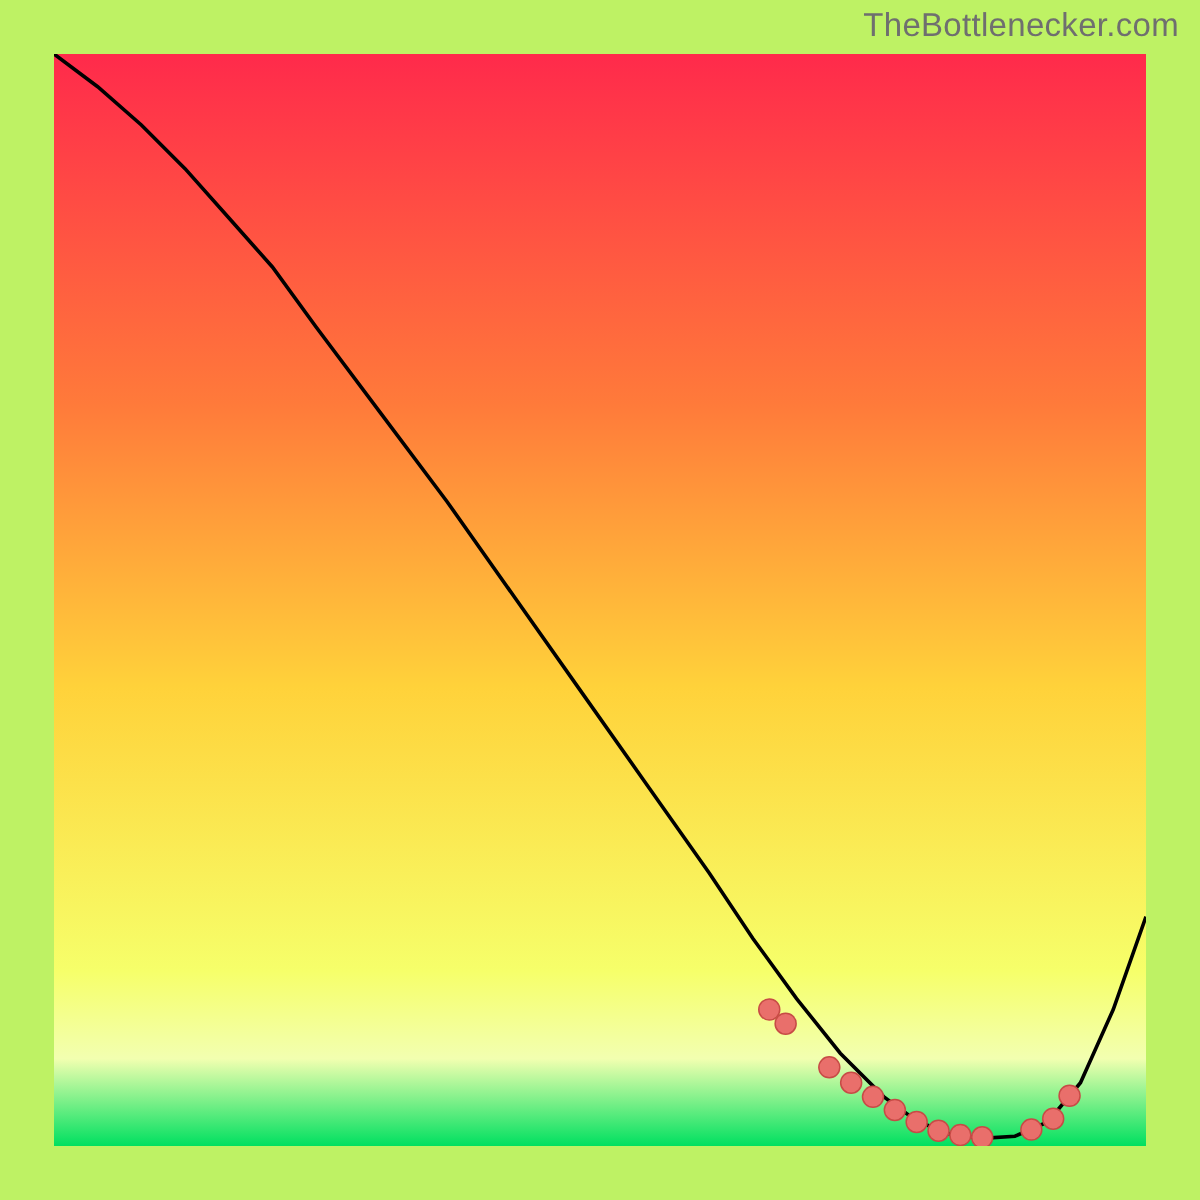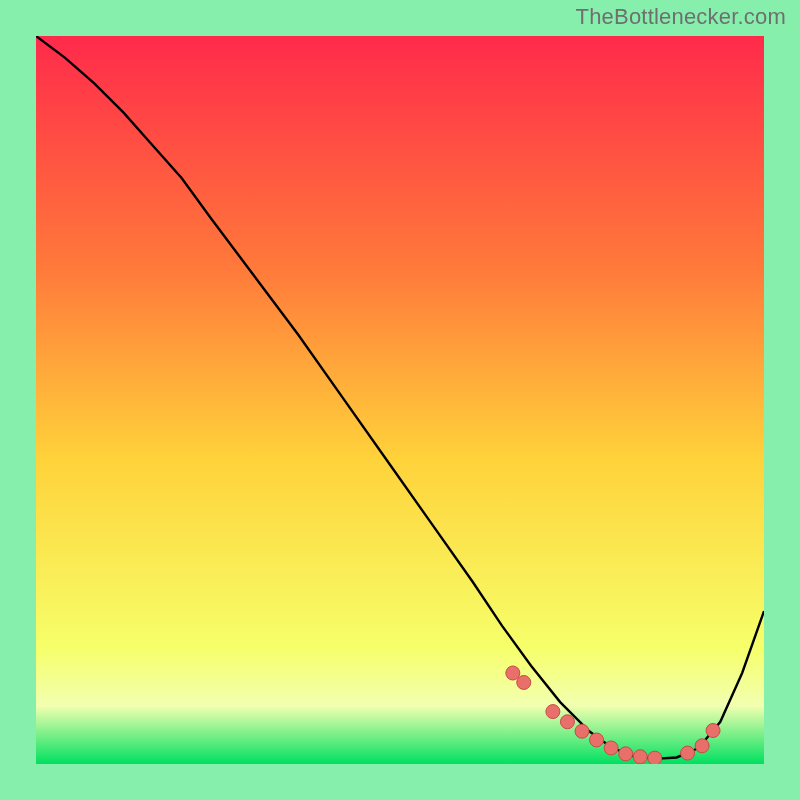--- a/index.html
+++ b/index.html
@@ -8,21 +8,21 @@
     width: 800px;
     height: 800px;
     background: #000;
     font-family: Arial, Helvetica, sans-serif;
     overflow: hidden;
   }
   .frame {
     position: relative;
     width: 800px;
     height: 800px;
-    background: #86efac;
+    background: #bef264;
   }
   .attribution {
     position: absolute;
     top: 4px;
     right: 14px;
     color: #6f6f6f;
     font-size: 22px;
     letter-spacing: 0.2px;
     font-weight: 400;
   }

